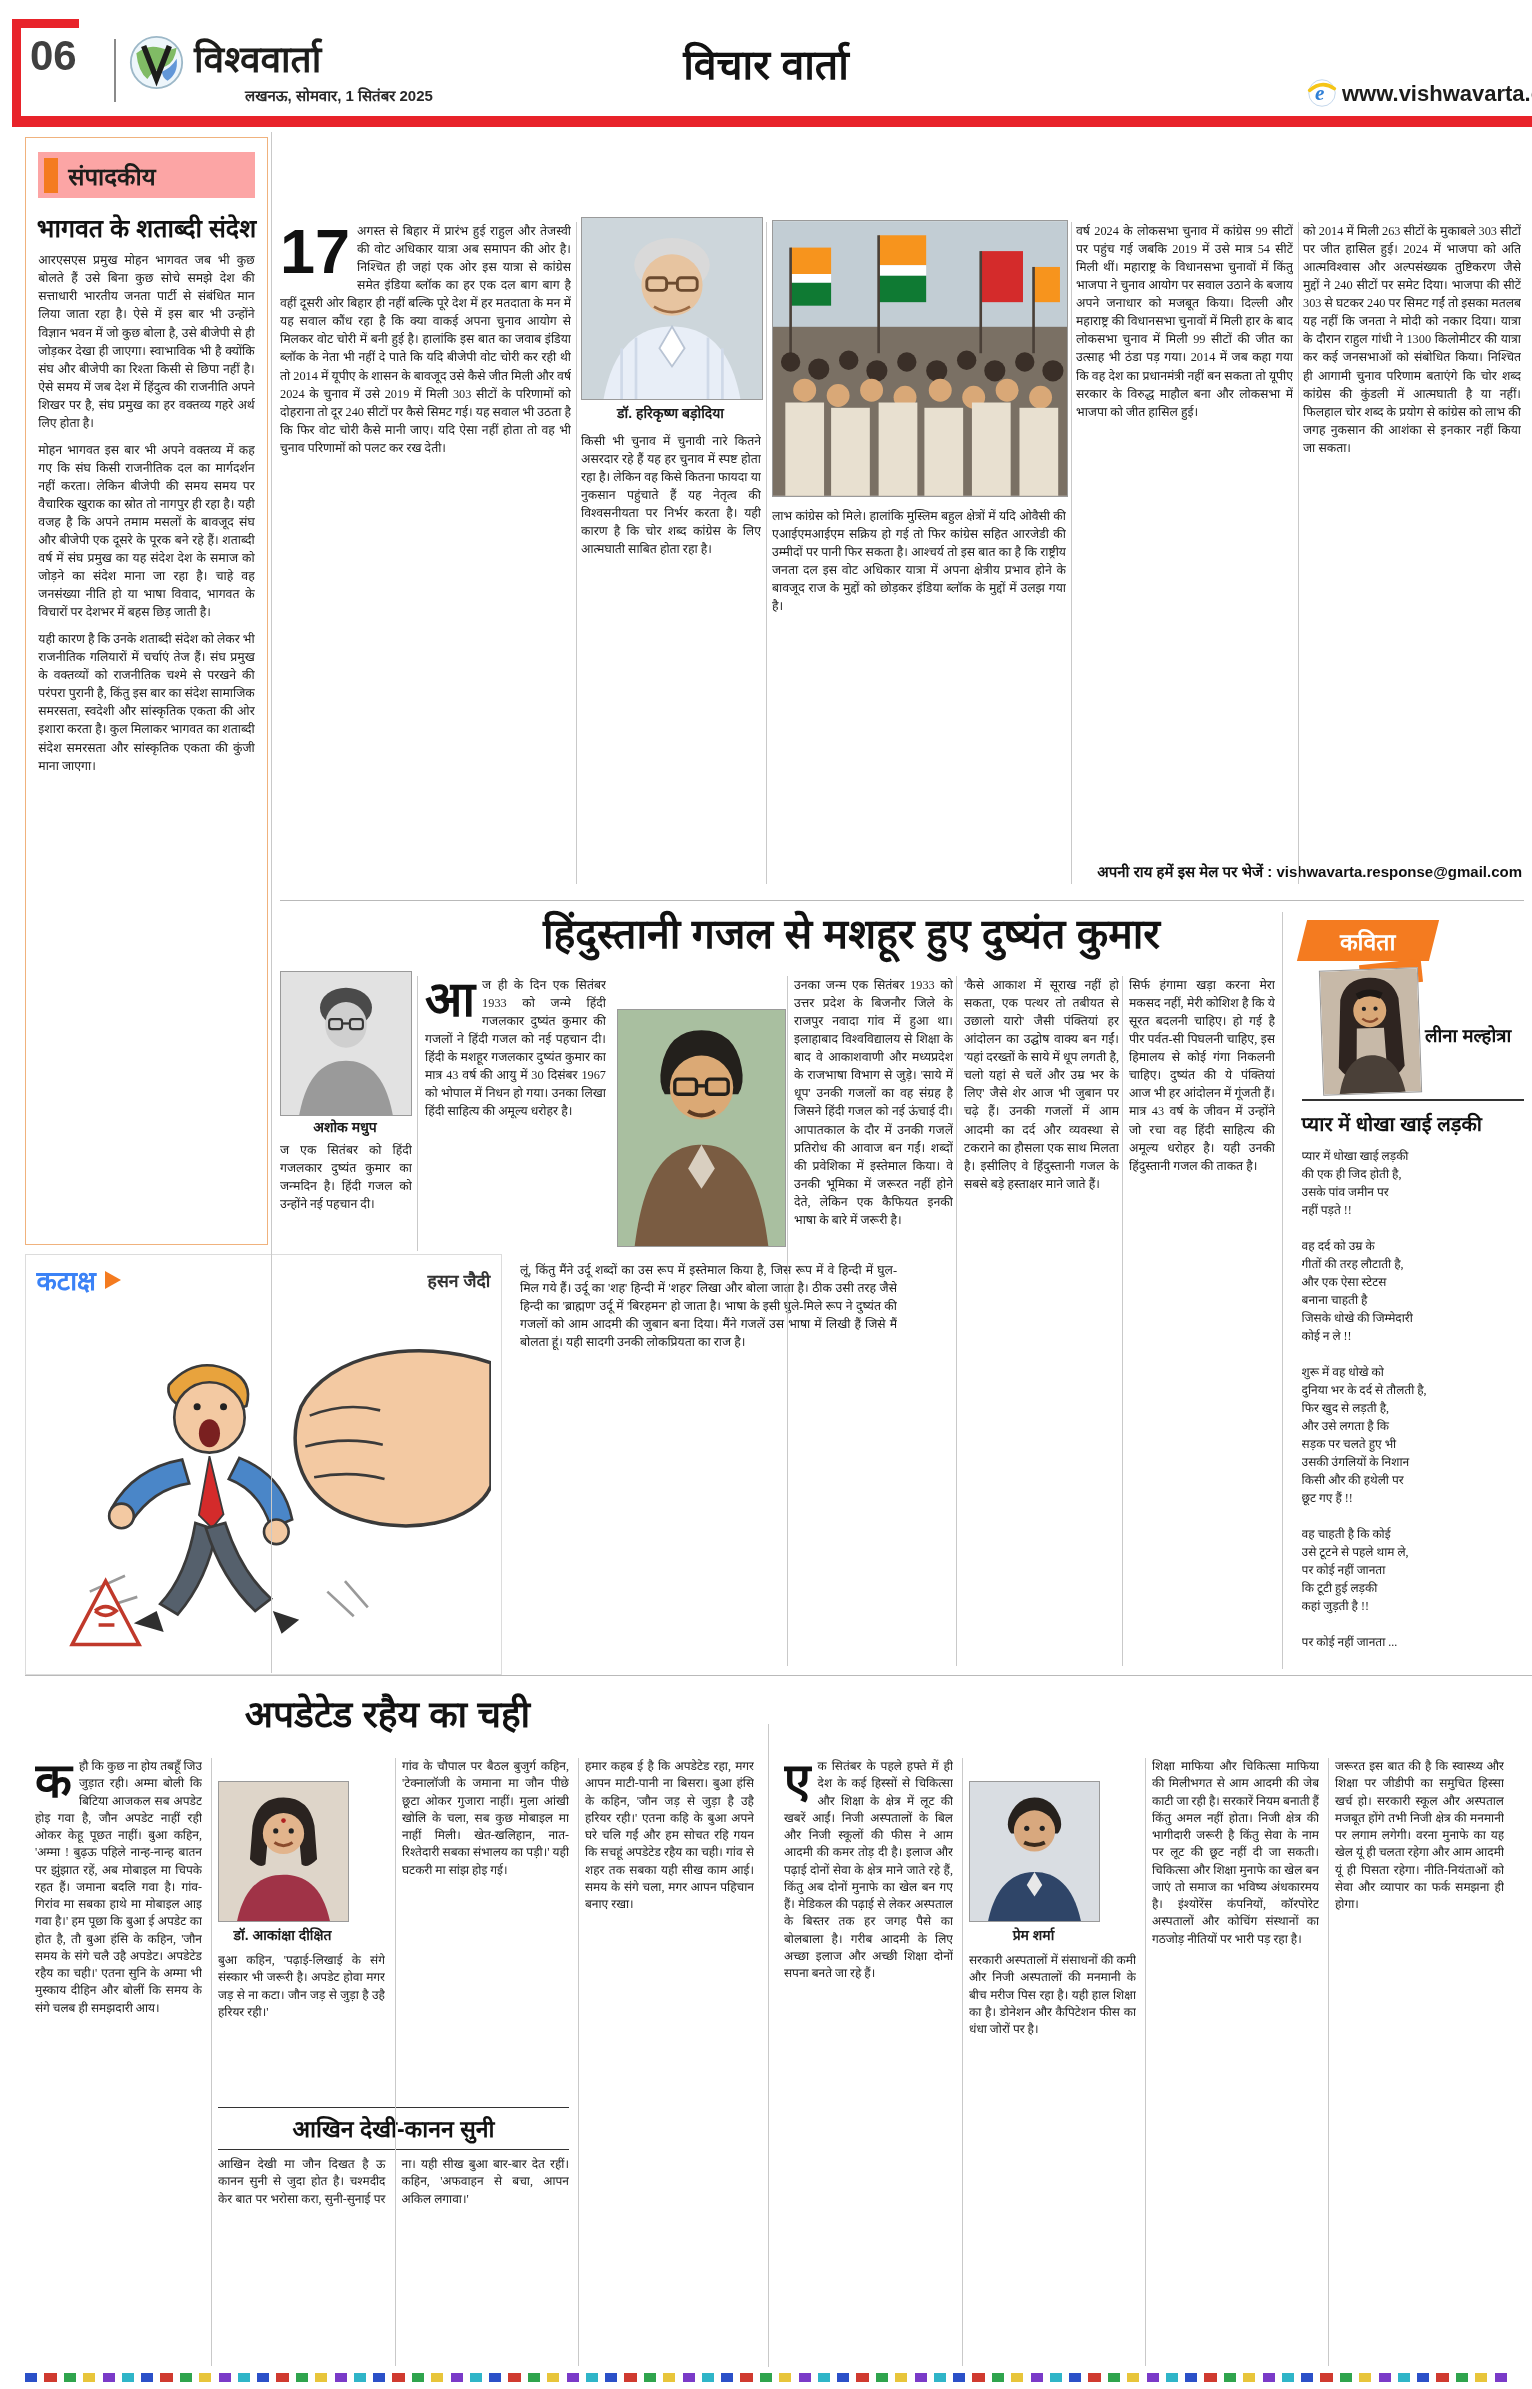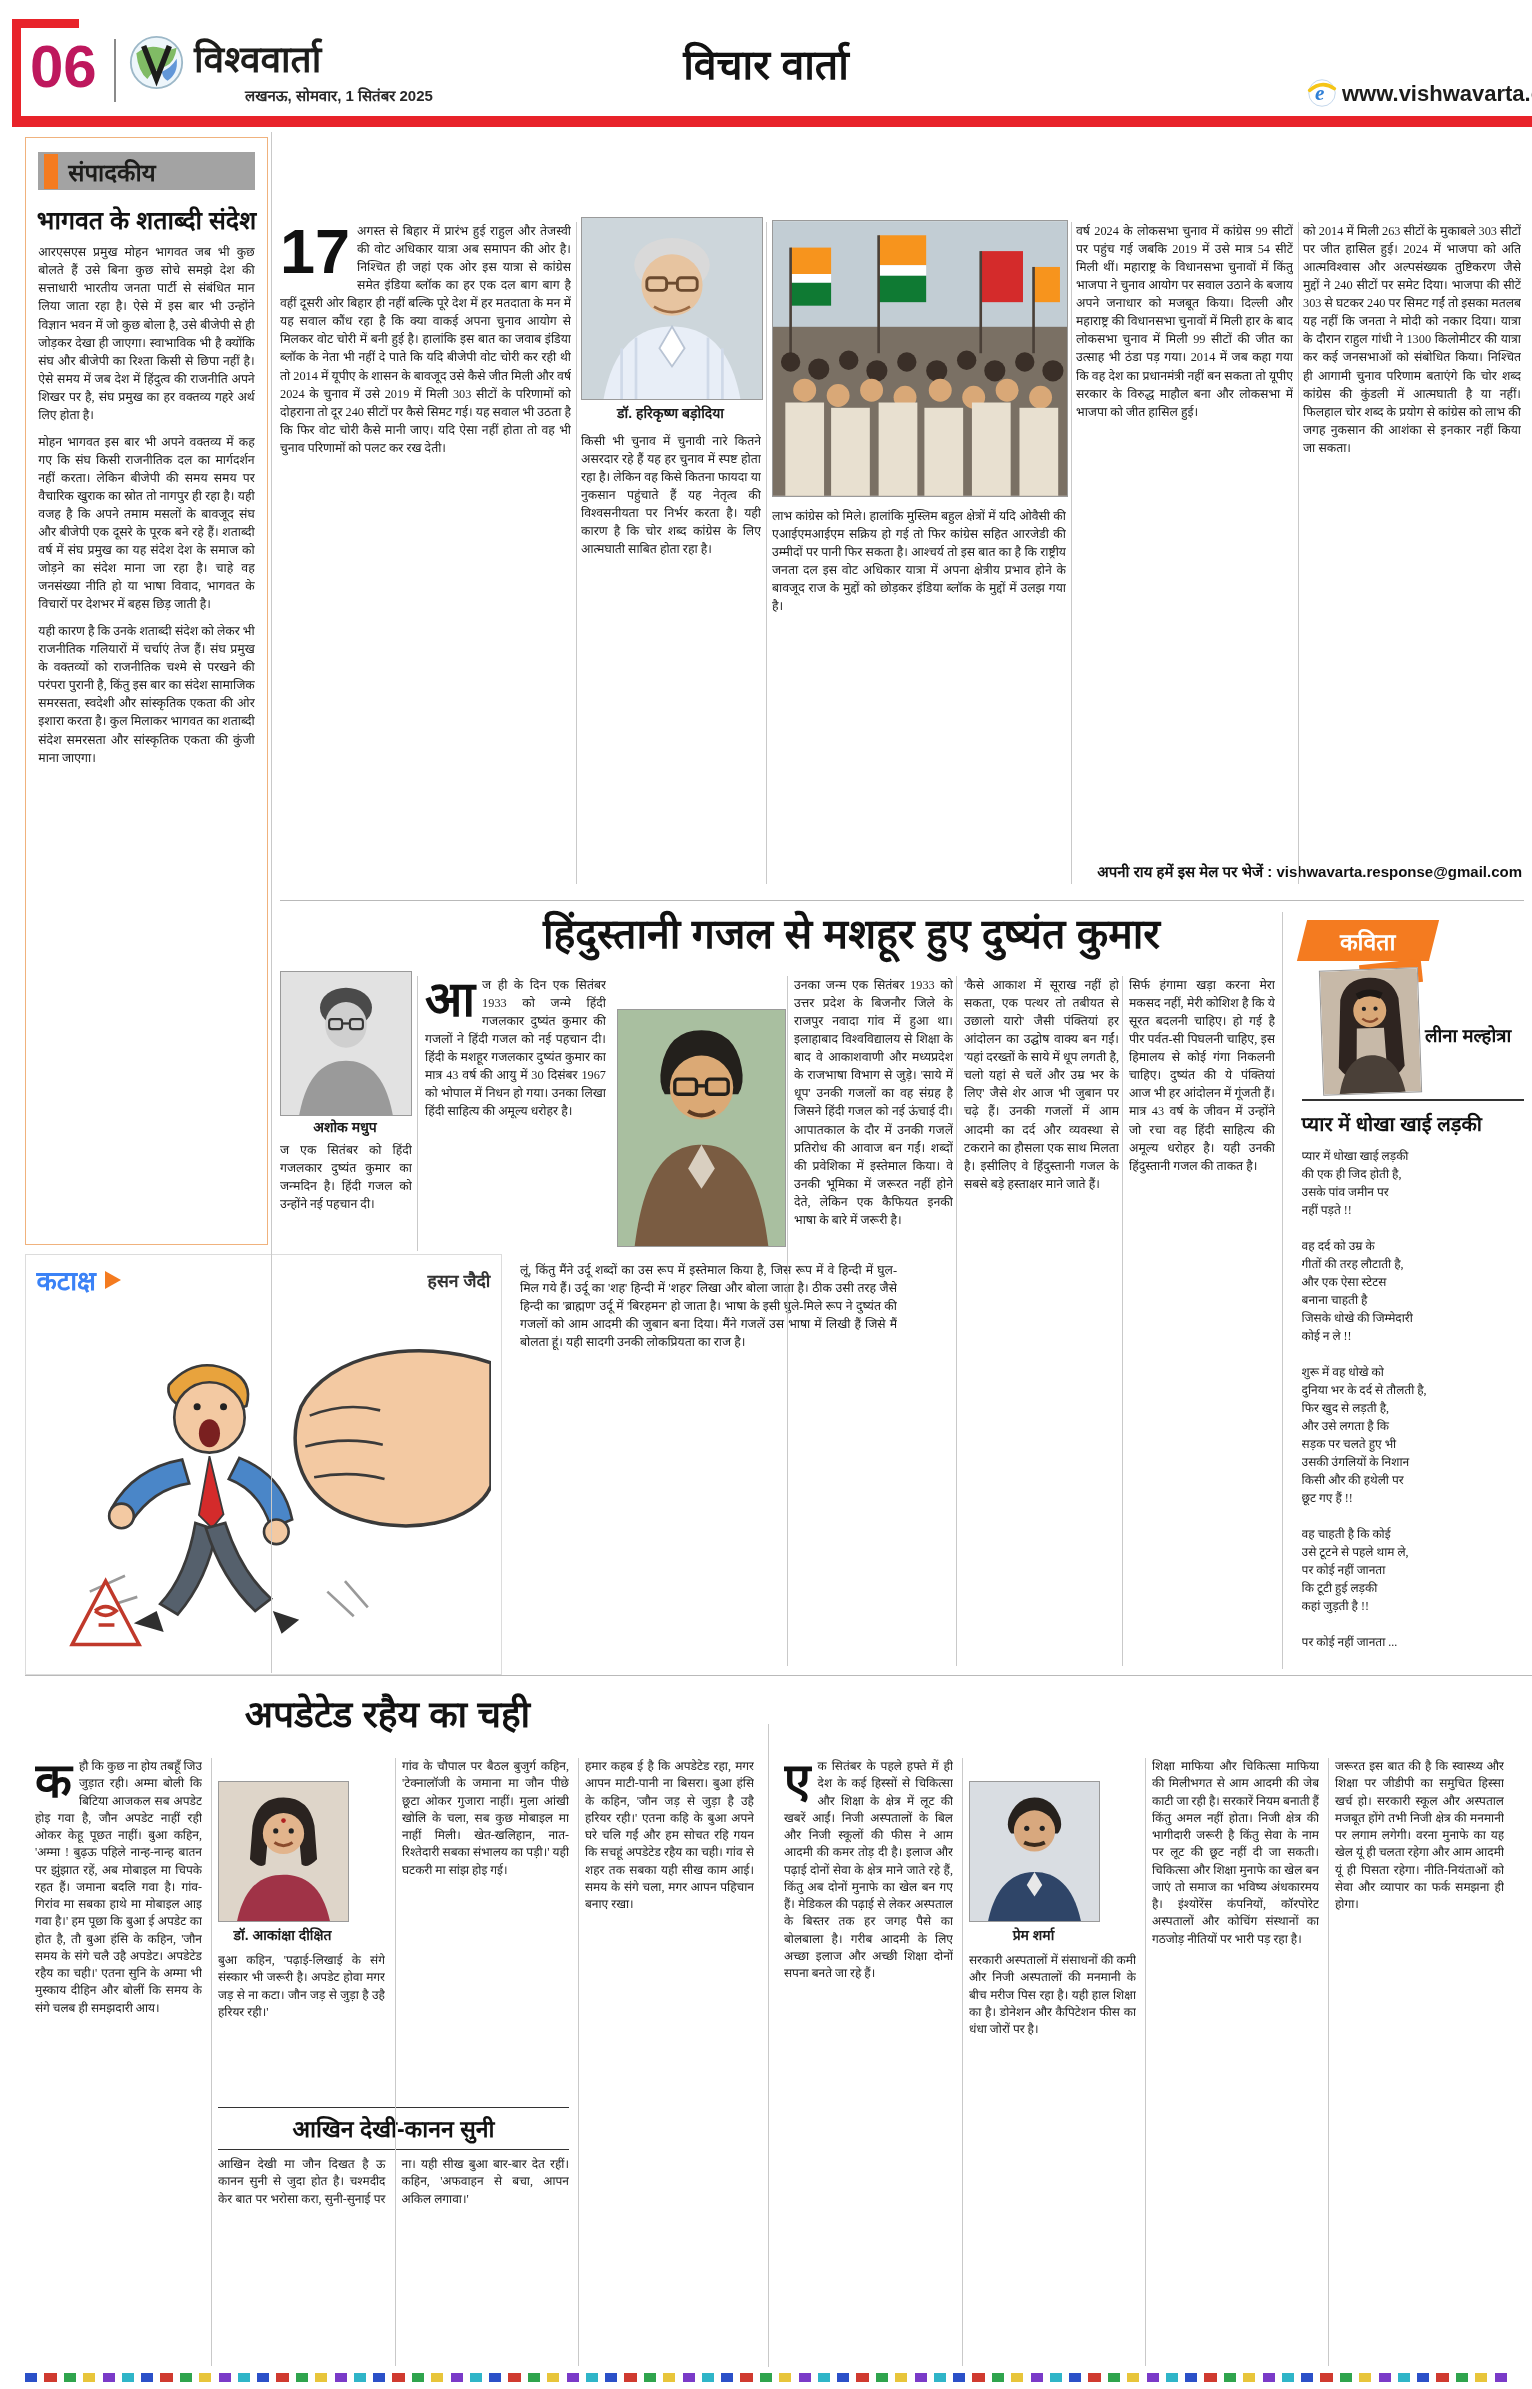--- a/index.html
+++ b/index.html
@@ -22,21 +22,21 @@
   .tag-orange{background:#f47b20;color:#fff;font-weight:bold;font-family:"Liberation Sans",sans-serif;}
 </style>
 </head>
 <body>
 
 <div class="page">
 
   <div class="abs" style="left:0;top:0;width:1532px;height:116px;">
     <div class="abs" style="left:12.3px;top:19.4px;width:67px;height:8.8px;background:#e8232a;"></div>
     <div class="abs" style="left:12.3px;top:19.4px;width:8.8px;height:97px;background:#e8232a;"></div>
-    <div class="abs sans bold" style="left:30px;top:32px;font-size:60px;color:#be185d;">06</div>
+    <div class="abs sans bold" style="left:30px;top:32px;font-size:42px;color:#404040;">06</div>
     <div class="abs" style="left:114px;top:39px;width:1.8px;height:63px;background:#8a8a8a;"></div>
     <span class="abs" style="left:129px;top:35px;width:55px;height:55px;">
       <svg width="55" height="55" viewBox="0 0 60 60">
         <circle cx="30" cy="30" r="28" fill="#eef6fb" stroke="#9db8c8" stroke-width="2"></circle>
         <path d="M8 20 Q20 10 34 14 Q44 18 52 14 Q50 30 40 34 Q26 38 20 48 Q10 40 8 20Z" fill="#6cb04a" opacity=".85"></path>
         <path d="M36 40 Q46 36 52 26 Q54 42 42 50 Q36 46 36 40Z" fill="#3f7fd0" opacity=".8"></path>
         <path d="M16 12 L30 48 L44 12" fill="none" stroke="#1d1d1b" stroke-width="6"></path>
       </svg>
     </span>
     <div class="abs sans bold" style="left:194px;top:32px;font-size:37px;color:#1d1d1b;">विश्ववार्ता</div>
@@ -48,21 +48,21 @@
         <text x="9" y="25" font-family="Liberation Serif,serif" font-style="italic" font-weight="bold" font-size="24" fill="#2f7fd6">e</text>
         <path d="M3 14 Q17 2 31 12" fill="none" stroke="#f5c518" stroke-width="4" stroke-linecap="round"></path>
       </svg>
     </span>
     <div class="abs sans bold" style="left:1342px;top:81px;font-size:22px;color:#1d1d1b;">www.vishwavarta.com</div>
   </div>
   <div class="abs" style="left:12.3px;top:116px;width:1520px;height:11.4px;background:#e8232a;"></div>
 
 
   <div class="abs" style="left:25px;top:137px;width:243px;height:1108px;border:1.8px solid #f0b27d;box-sizing:border-box;">
-    <div style="margin:14px 12.3px 0 12.3px;background:#a3a3a3;height:38px;display:flex;align-items:center;">
+    <div style="margin:14px 12.3px 0 12.3px;background:#fca5a5;height:46px;display:flex;align-items:center;">
       <span style="display:inline-block;width:14px;height:35px;background:#f47b20;margin:0 10.6px 0 5.3px;"></span>
       <span class="sans bold" style="font-size:24px;color:#1d1d1b;">संपादकीय</span>
     </div>
     <div class="headline center" style="margin:12.3px 8.8px 7px 8.8px;font-size:25px;">भागवत के शताब्दी संदेश</div>
     <div class="body-txt" style="margin:0 12.3px 8.8px 12.3px;">आरएसएस प्रमुख मोहन भागवत जब भी कुछ बोलते हैं उसे बिना कुछ सोचे समझे देश की सत्ताधारी भारतीय जनता पार्टी से संबंधित मान लिया जाता रहा है। ऐसे में इस बार भी उन्होंने विज्ञान भवन में जो कुछ बोला है, उसे बीजेपी से ही जोड़कर देखा ही जाएगा। स्वाभाविक भी है क्योंकि संघ और बीजेपी का रिश्ता किसी से छिपा नहीं है। ऐसे समय में जब देश में हिंदुत्व की राजनीति अपने शिखर पर है, संघ प्रमुख का हर वक्तव्य गहरे अर्थ लिए होता है।</div>
     <div class="body-txt" style="margin:0 12.3px 8.8px 12.3px;">मोहन भागवत इस बार भी अपने वक्तव्य में कह गए कि संघ किसी राजनीतिक दल का मार्गदर्शन नहीं करता। लेकिन बीजेपी की समय समय पर वैचारिक खुराक का स्रोत तो नागपुर ही रहा है। यही वजह है कि अपने तमाम मसलों के बावजूद संघ और बीजेपी एक दूसरे के पूरक बने रहे हैं। शताब्दी वर्ष में संघ प्रमुख का यह संदेश देश के समाज को जोड़ने का संदेश माना जा रहा है। चाहे वह जनसंख्या नीति हो या भाषा विवाद, भागवत के विचारों पर देशभर में बहस छिड़ जाती है।</div>
     <div class="body-txt" style="margin:0 12.3px;">यही कारण है कि उनके शताब्दी संदेश को लेकर भी राजनीतिक गलियारों में चर्चाएं तेज हैं। संघ प्रमुख के वक्तव्यों को राजनीतिक चश्मे से परखने की परंपरा पुरानी है, किंतु इस बार का संदेश सामाजिक समरसता, स्वदेशी और सांस्कृतिक एकता की ओर इशारा करता है। कुल मिलाकर भागवत का शताब्दी संदेश समरसता और सांस्कृतिक एकता की कुंजी माना जाएगा।</div>
   </div>
 
   <div class="abs" style="left:25px;top:1254px;width:477px;height:421px;border:0.9px solid #dcdcdc;box-sizing:border-box;">

